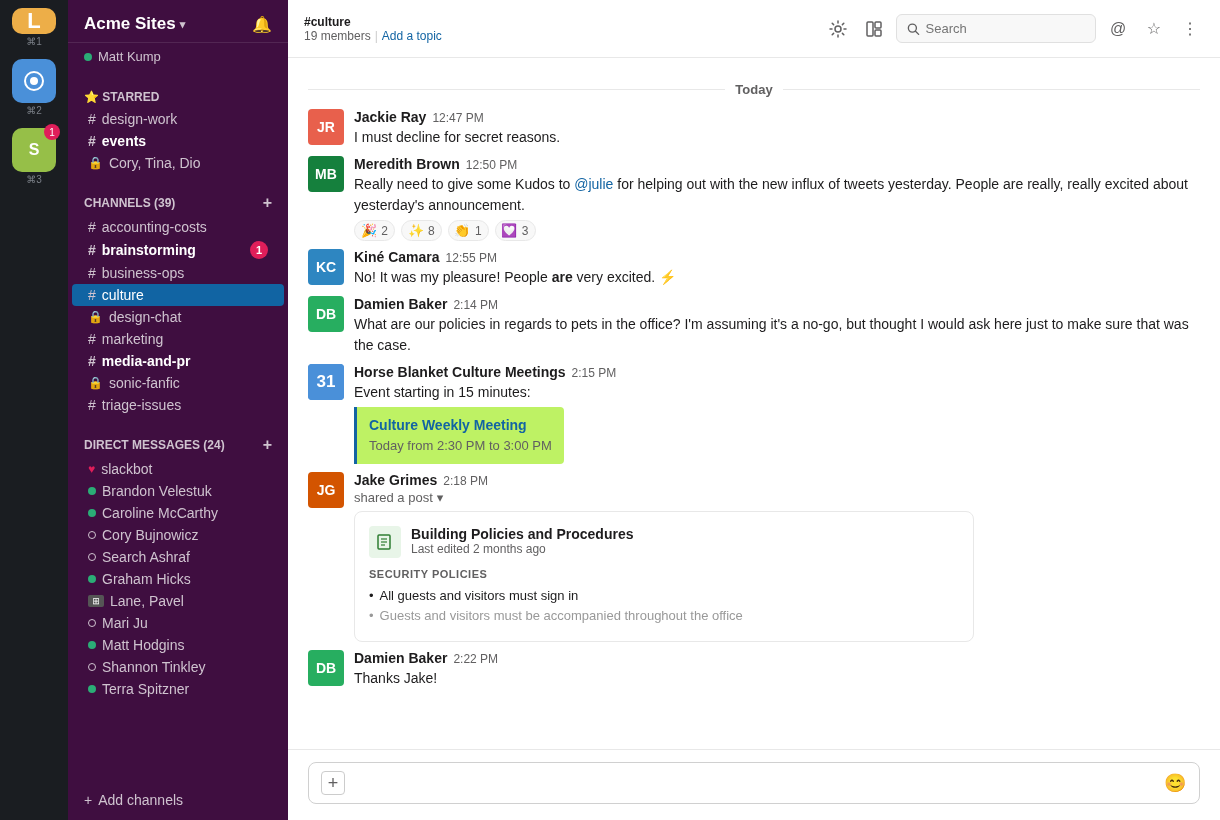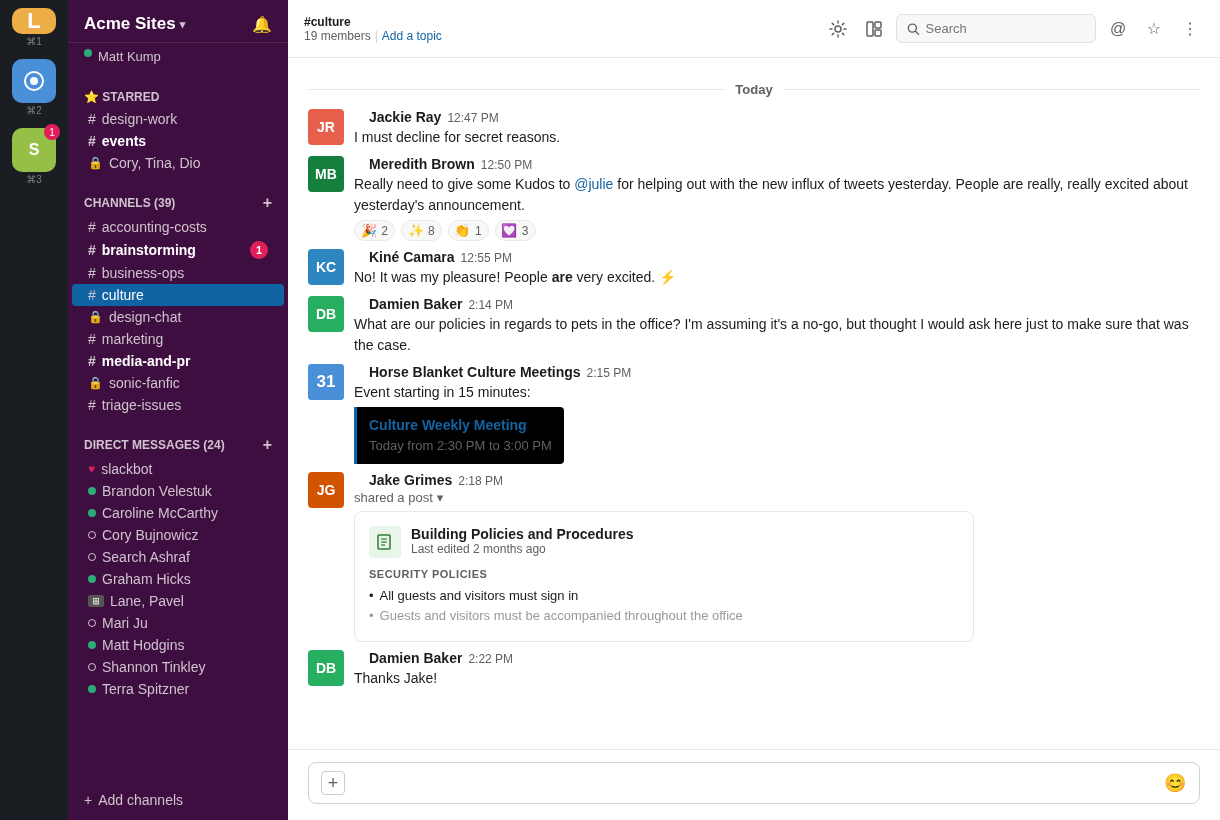--- a/index.html
+++ b/index.html
@@ -65,20 +65,21 @@
       font-weight: 700;
       font-size: 17px;
       color: white;
       display: flex;
       align-items: center;
       gap: 4px;
     }
     .workspace-name .chevron { font-size: 11px; color: #cfc3cf; }
     .user-status {
       display: flex;
+      align-items: center;
       gap: 6px;
       font-size: 13px;
       color: #cfc3cf;
       padding: 6px 16px 10px;
     }
     .status-dot { width: 8px; height: 8px; border-radius: 50%; background: #2bac76; flex-shrink: 0; }
     .bell-icon { color: #cfc3cf; font-size: 16px; cursor: pointer; }
 
     .sidebar-section {
       padding: 16px 0 4px;
@@ -272,21 +273,20 @@
       display: flex;
       align-items: baseline;
       gap: 6px;
       margin-bottom: 2px;
     }
     .message-author {
       font-weight: 700;
       font-size: 14px;
       color: #1d1c1d;
       cursor: pointer;
-      margin-left: 15px;
     }
     .message-time {
       font-size: 12px;
       color: #616061;
     }
     .message-text {
       font-size: 14px;
       color: #1d1c1d;
       line-height: 1.5;
     }
@@ -307,21 +307,21 @@
       border: 1px solid #e8e8e8;
       border-radius: 12px;
       padding: 2px 6px;
       font-size: 13px;
       cursor: pointer;
     }
     .reaction-count { font-size: 12px; color: #616061; }
 
     
     .calendar-event {
-      background: #000000;
+      background: #bef264;
       border-left: 3px solid #1264a3;
       border-radius: 0 4px 4px 0;
       padding: 8px 12px;
       margin-top: 4px;
       display: inline-block;
       min-width: 200px;
     }
     .event-title {
       color: #1264a3;
       font-weight: 700;

